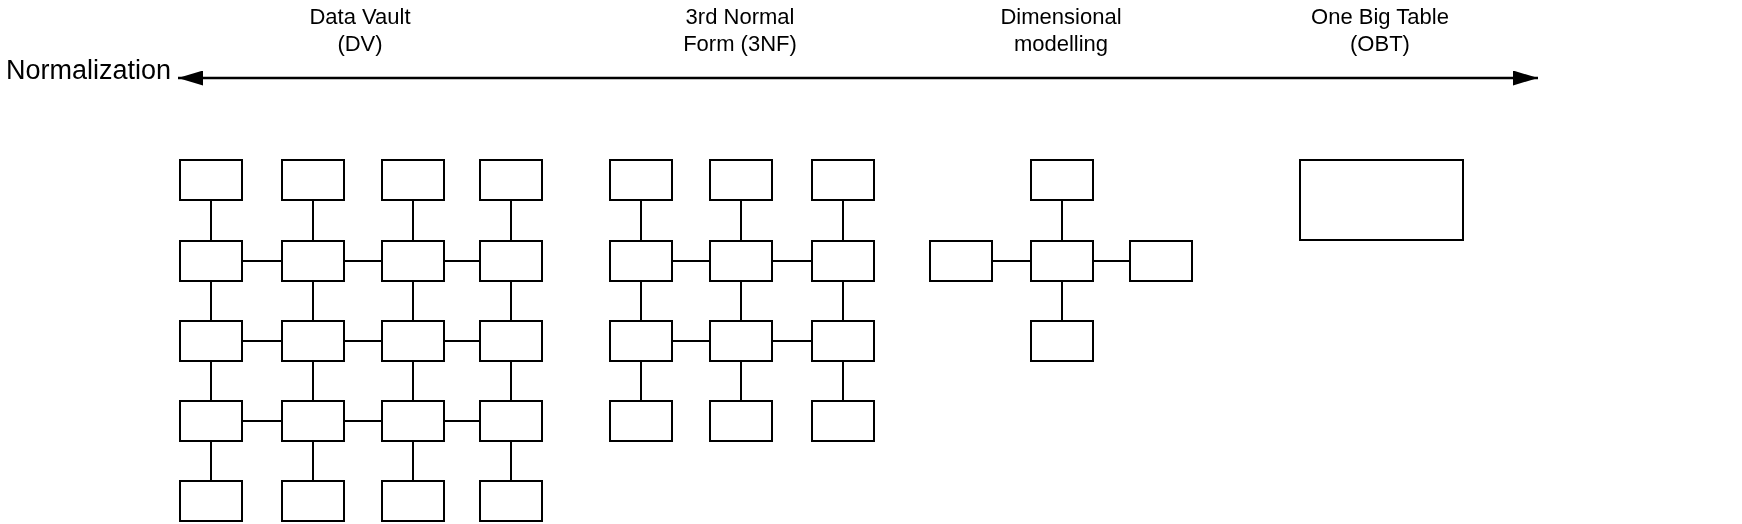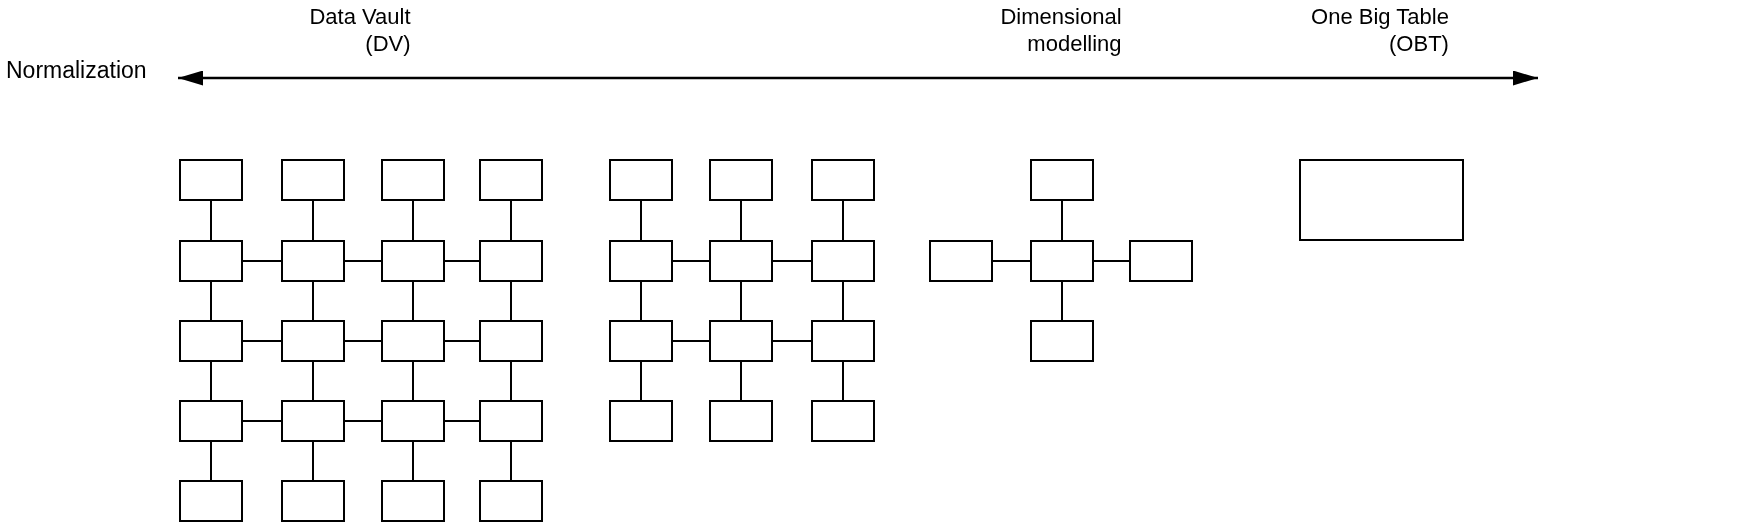--- a/index.html
+++ b/index.html
@@ -35,49 +35,53 @@
     stroke-width: 2.5;
     fill: none;
   }
   .arrowhead-path {
     fill: #000000;
     stroke: none;
   }
   .side-label {
     position: absolute;
     top: 57px;
-    font-size: 23px;
+    font-size: 27px;
     line-height: 26px;
     white-space: nowrap;
   }
   .side-label.left { left: 6px; }
   .side-label.right { left: 1562px; }
   .col-label {
     position: absolute;
     top: 3px;
     transform: translateX(-50%);
-    text-align: right;
+    text-align: center;
     font-size: 22px;
     line-height: 27px;
     white-space: nowrap;
   }
 </style>
 </head>
 <body>
 
 <div class="canvas">
 
   <div class="side-label left">Normalization</div>
 
 
   <div class="col-label" style="left: 360px;">
     <div>Data Vault</div>
     <div>(DV)</div>
   </div>
 
+  <div class="col-label" style="left: 740px;">
+    <div>3rd Normal</div>
+    <div>Form (3NF)</div>
+  </div>
 
   <div class="col-label" style="left: 1380px;">
     <div>One Big Table</div>
     <div>(OBT)</div>
   </div>
 
   <div class="col-label" style="left: 1061px;">
     <div>Dimensional</div>
     <div>modelling</div>
   </div>

